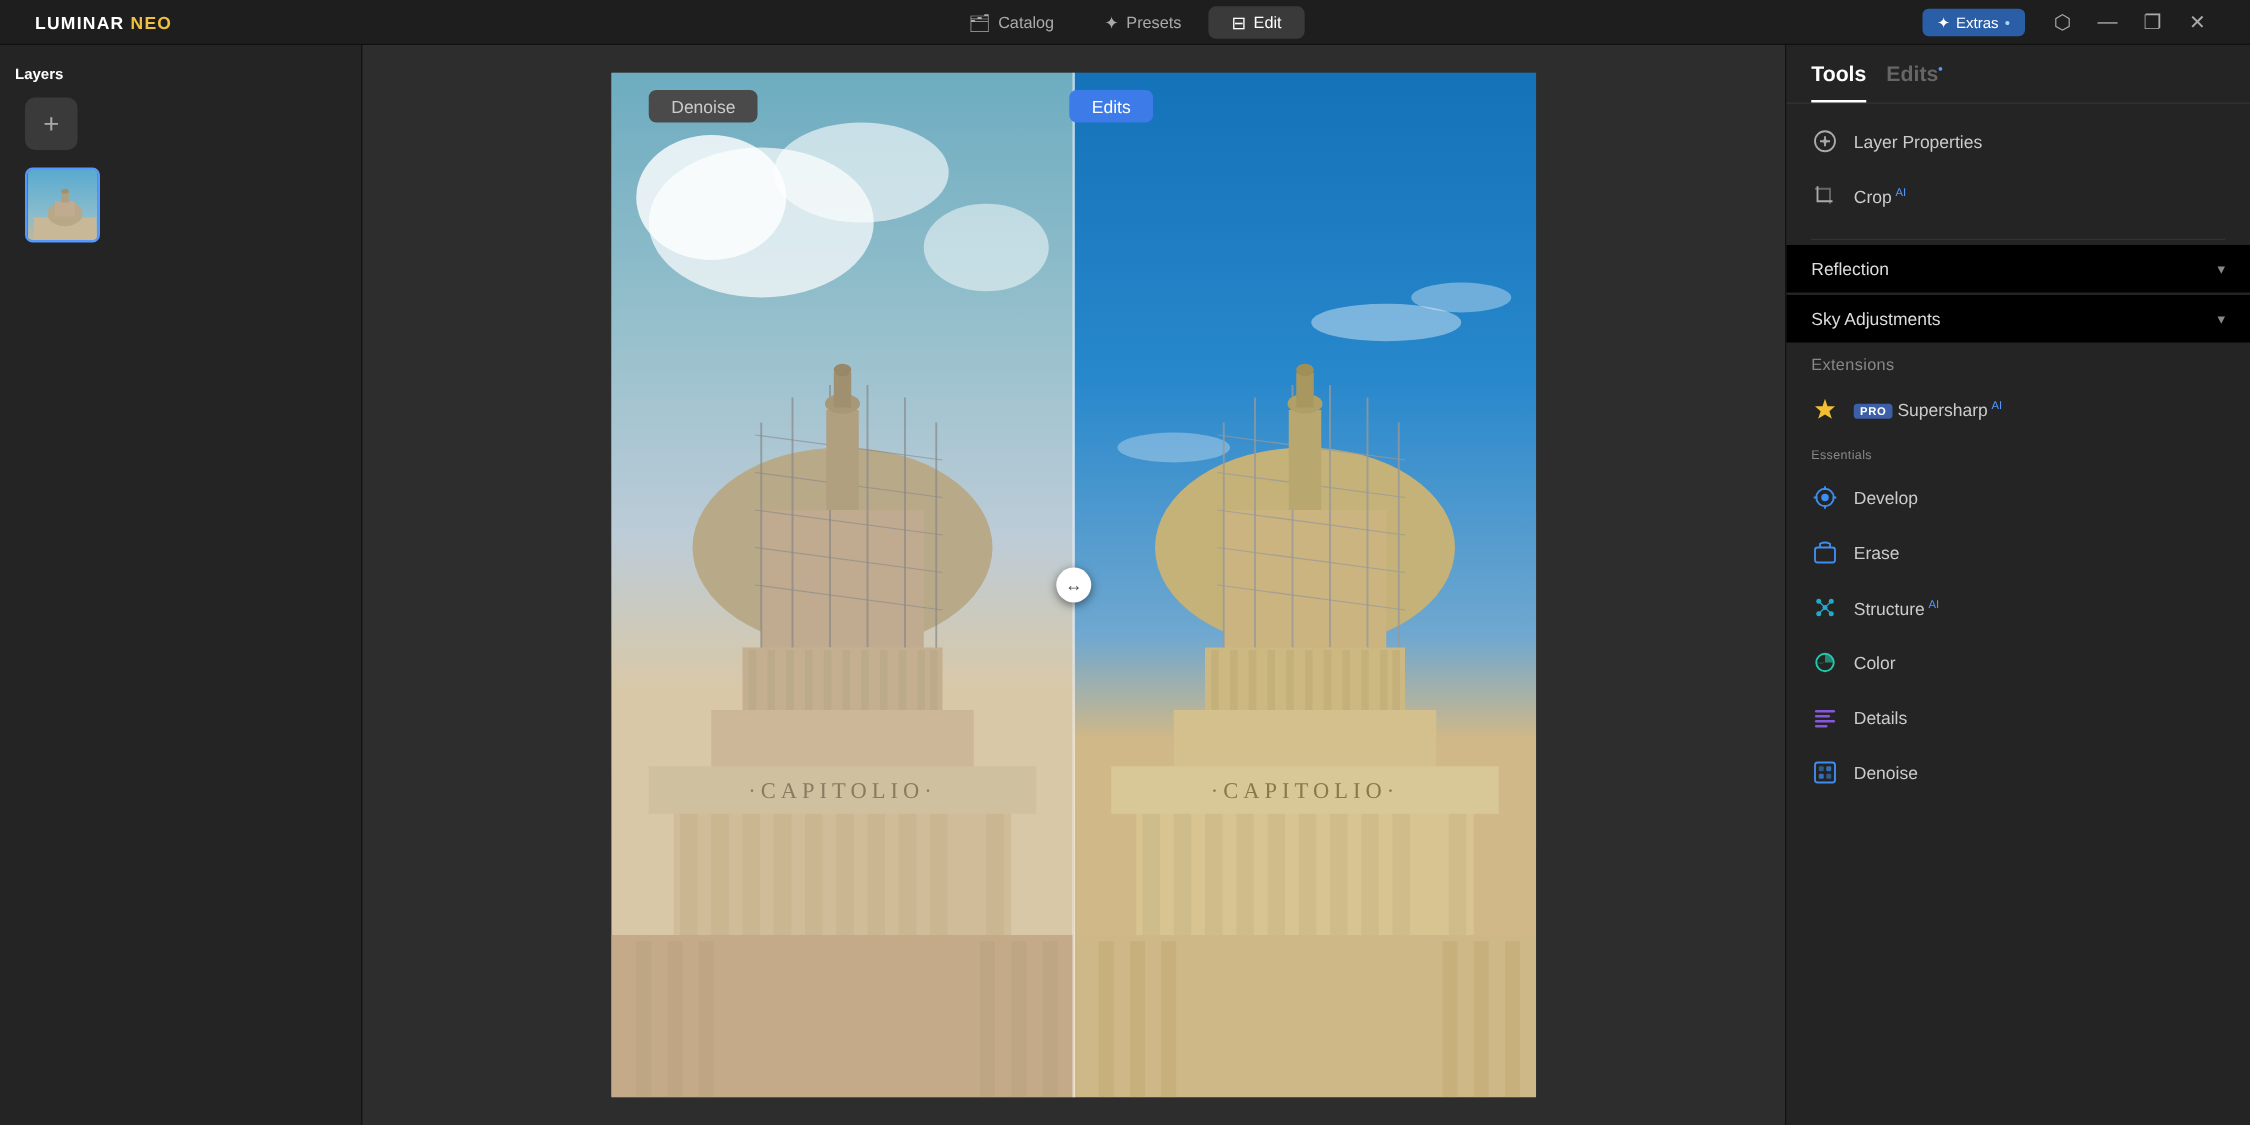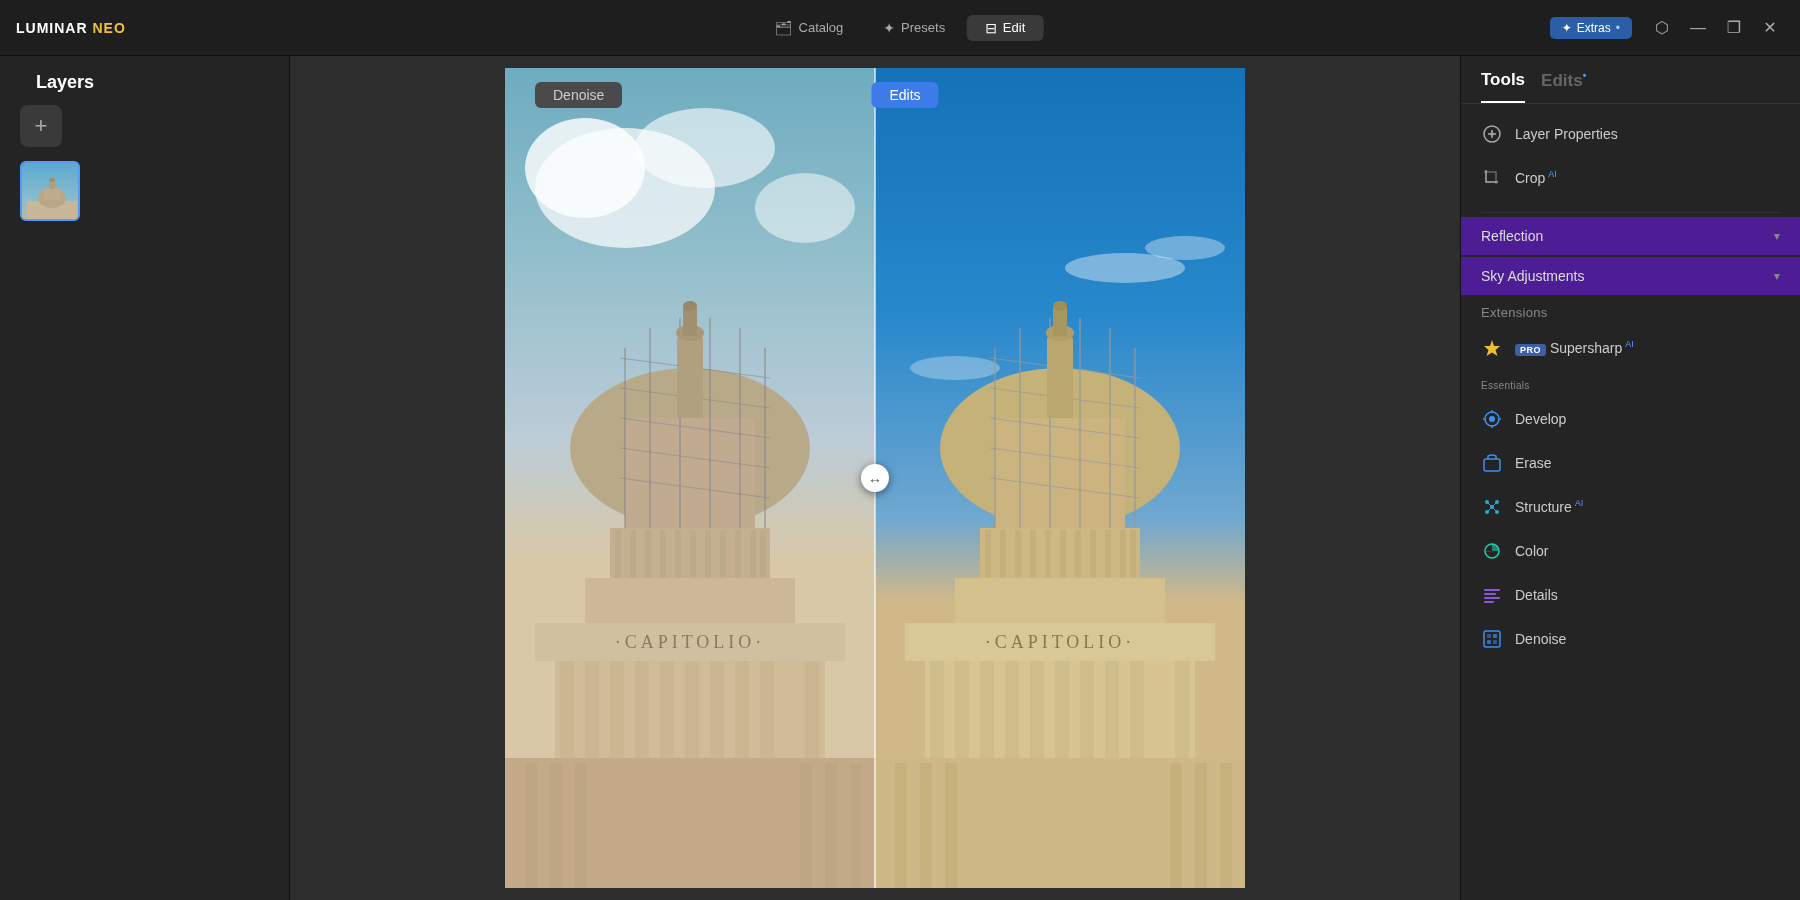--- a/index.html
+++ b/index.html
@@ -9,26 +9,26 @@
       font-family: -apple-system, BlinkMacSystemFont, 'Segoe UI', sans-serif;
       width: 1800px;
       height: 900px;
       overflow: hidden;
       display: flex;
       flex-direction: column;
     }
 
     
     .titlebar {
-      height: 56px;
+      height: 36px;
       background: #1e1e1e;
       display: flex;
       align-items: center;
       justify-content: space-between;
-      padding: 0 16px;
+      padding: 0 28px;
       flex-shrink: 0;
       border-bottom: 1px solid #111;
     }
     .titlebar-logo {
       color: #fff;
       font-size: 14px;
       font-weight: bold;
       letter-spacing: 1px;
     }
     .titlebar-logo span {
@@ -104,22 +104,22 @@
     
     .layers-panel {
       width: 290px;
       background: #242424;
       flex-shrink: 0;
       display: flex;
       flex-direction: column;
       border-right: 1px solid #111;
     }
     .layers-header {
-      padding: 16px 36px 12px;
-      font-size: 18px;
+      padding: 16px 12px 12px;
+      font-size: 12px;
       font-weight: 600;
       color: #fff;
     }
     .add-layer-btn {
       margin: 0 20px 14px;
       width: 42px;
       height: 42px;
       background: #3a3a3a;
       border: none;
       border-radius: 8px;
@@ -240,21 +240,21 @@
     }
 
     
     .capitol-scene {
       position: absolute;
       inset: 0;
     }
 
     
     .tools-panel {
-      width: 340px;
+      width: 372px;
       background: #242424;
       flex-shrink: 0;
       display: flex;
       flex-direction: column;
       border-left: 1px solid #111;
       overflow-y: auto;
     }
     .tools-panel::-webkit-scrollbar { width: 6px; }
     .tools-panel::-webkit-scrollbar-track { background: #1e1e1e; }
     .tools-panel::-webkit-scrollbar-thumb { background: #555; border-radius: 3px; }
@@ -322,21 +322,21 @@
       background: #333;
       margin: 4px 20px;
     }
 
     
     .tool-item-collapsible {
       display: flex;
       align-items: center;
       padding: 11px 20px;
       cursor: pointer;
-      background: #4c1d95;
+      background: #000000;
       border-radius: 0;
       gap: 12px;
     }
     .tool-item-collapsible .tool-label {
       font-size: 14px;
       color: #ddd;
       flex: 1;
     }
     .tool-item-collapsible .chevron {
       color: #888;

